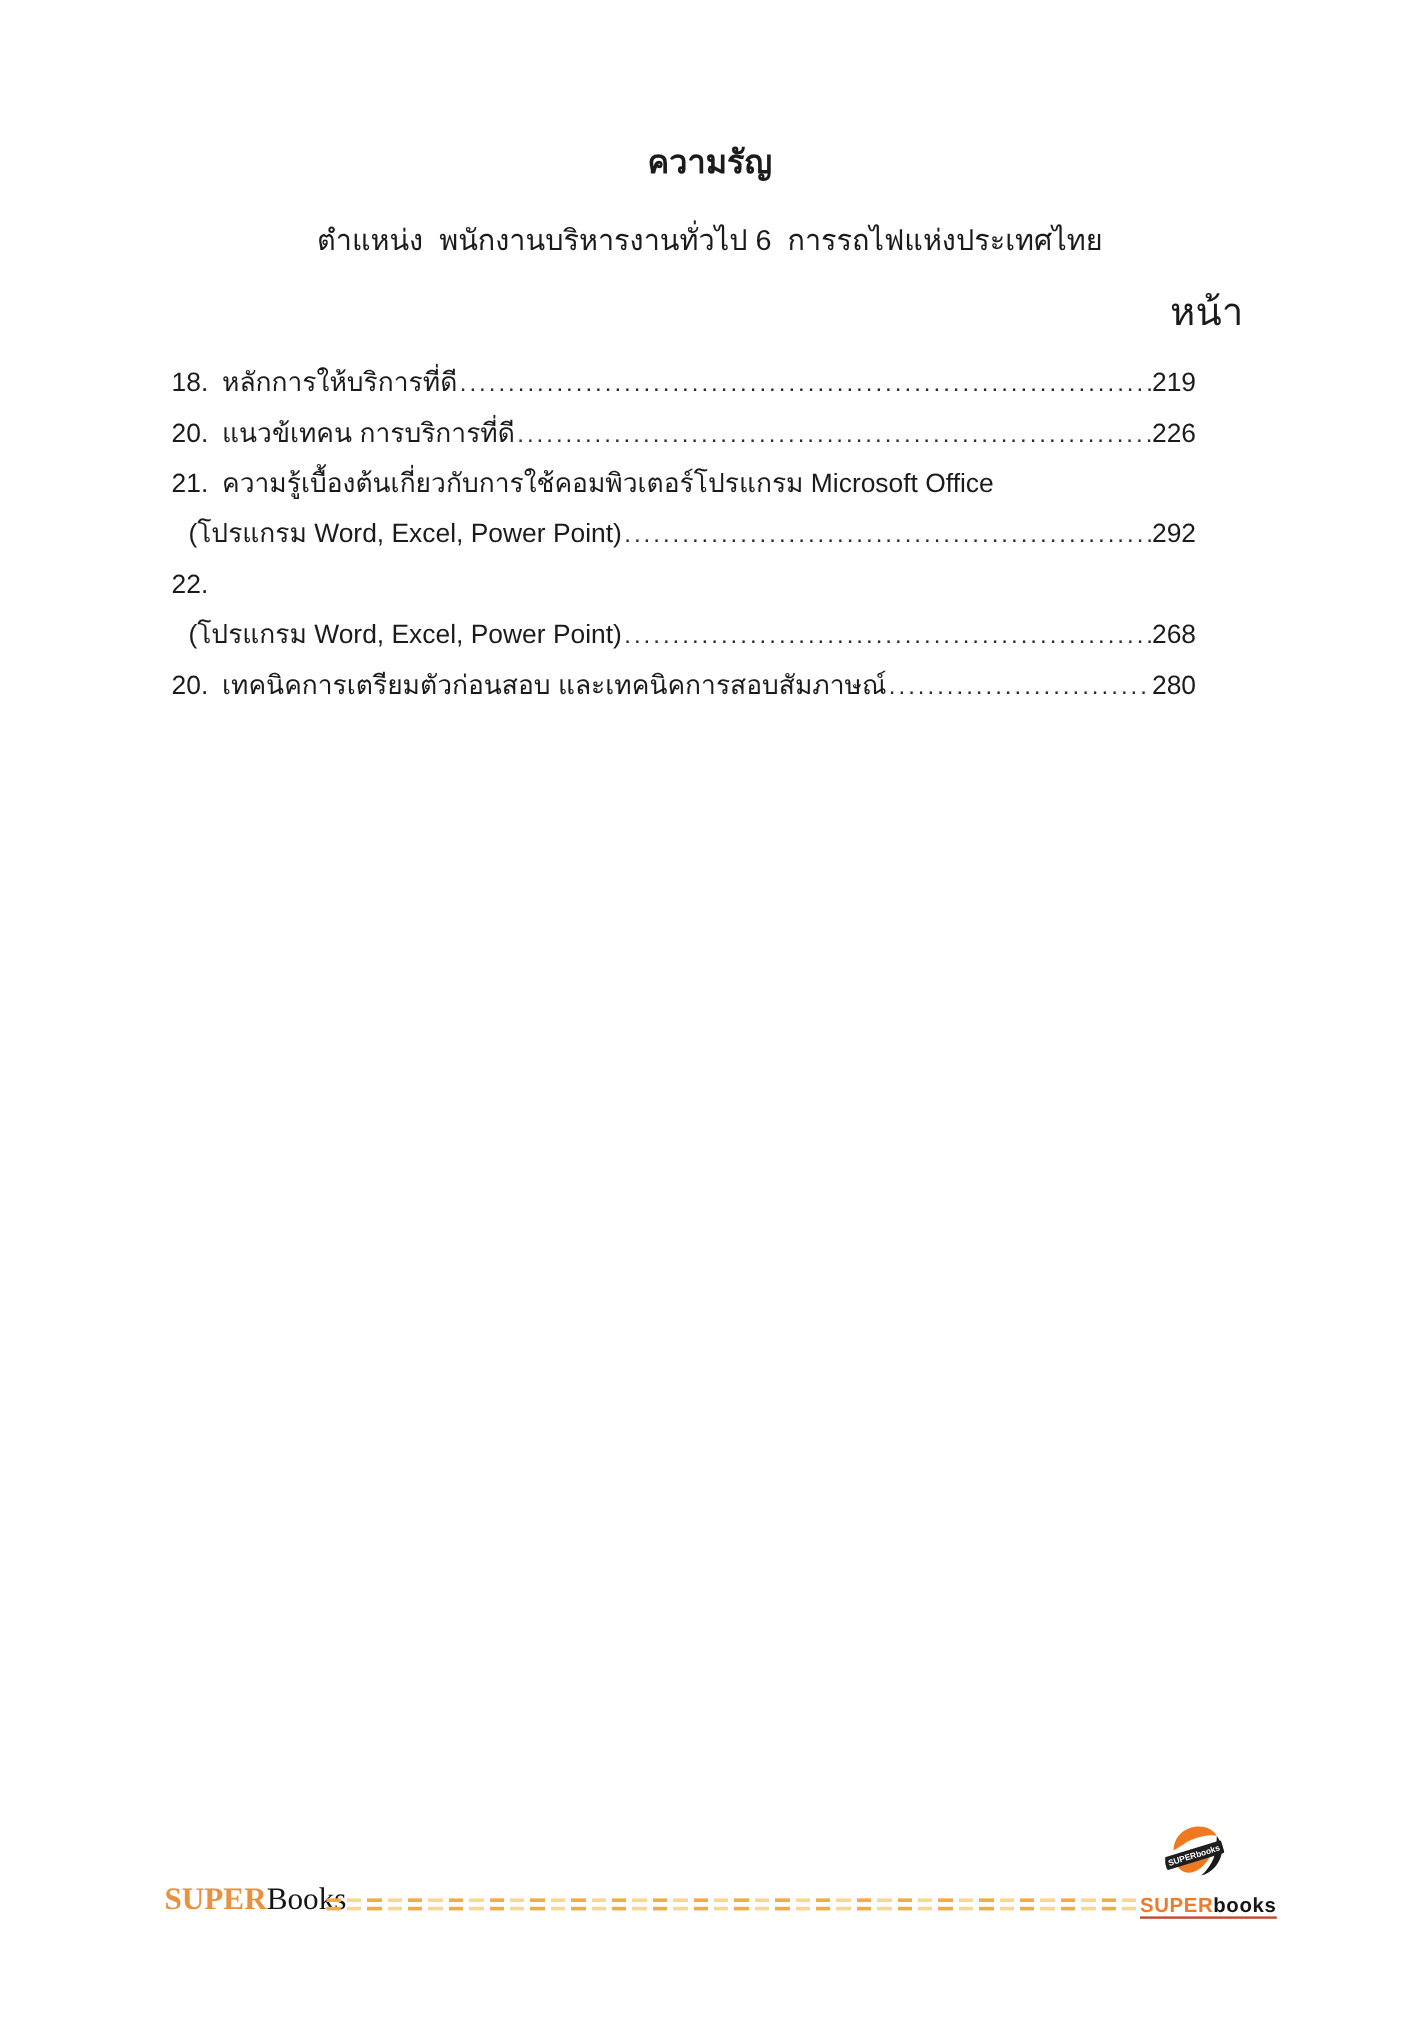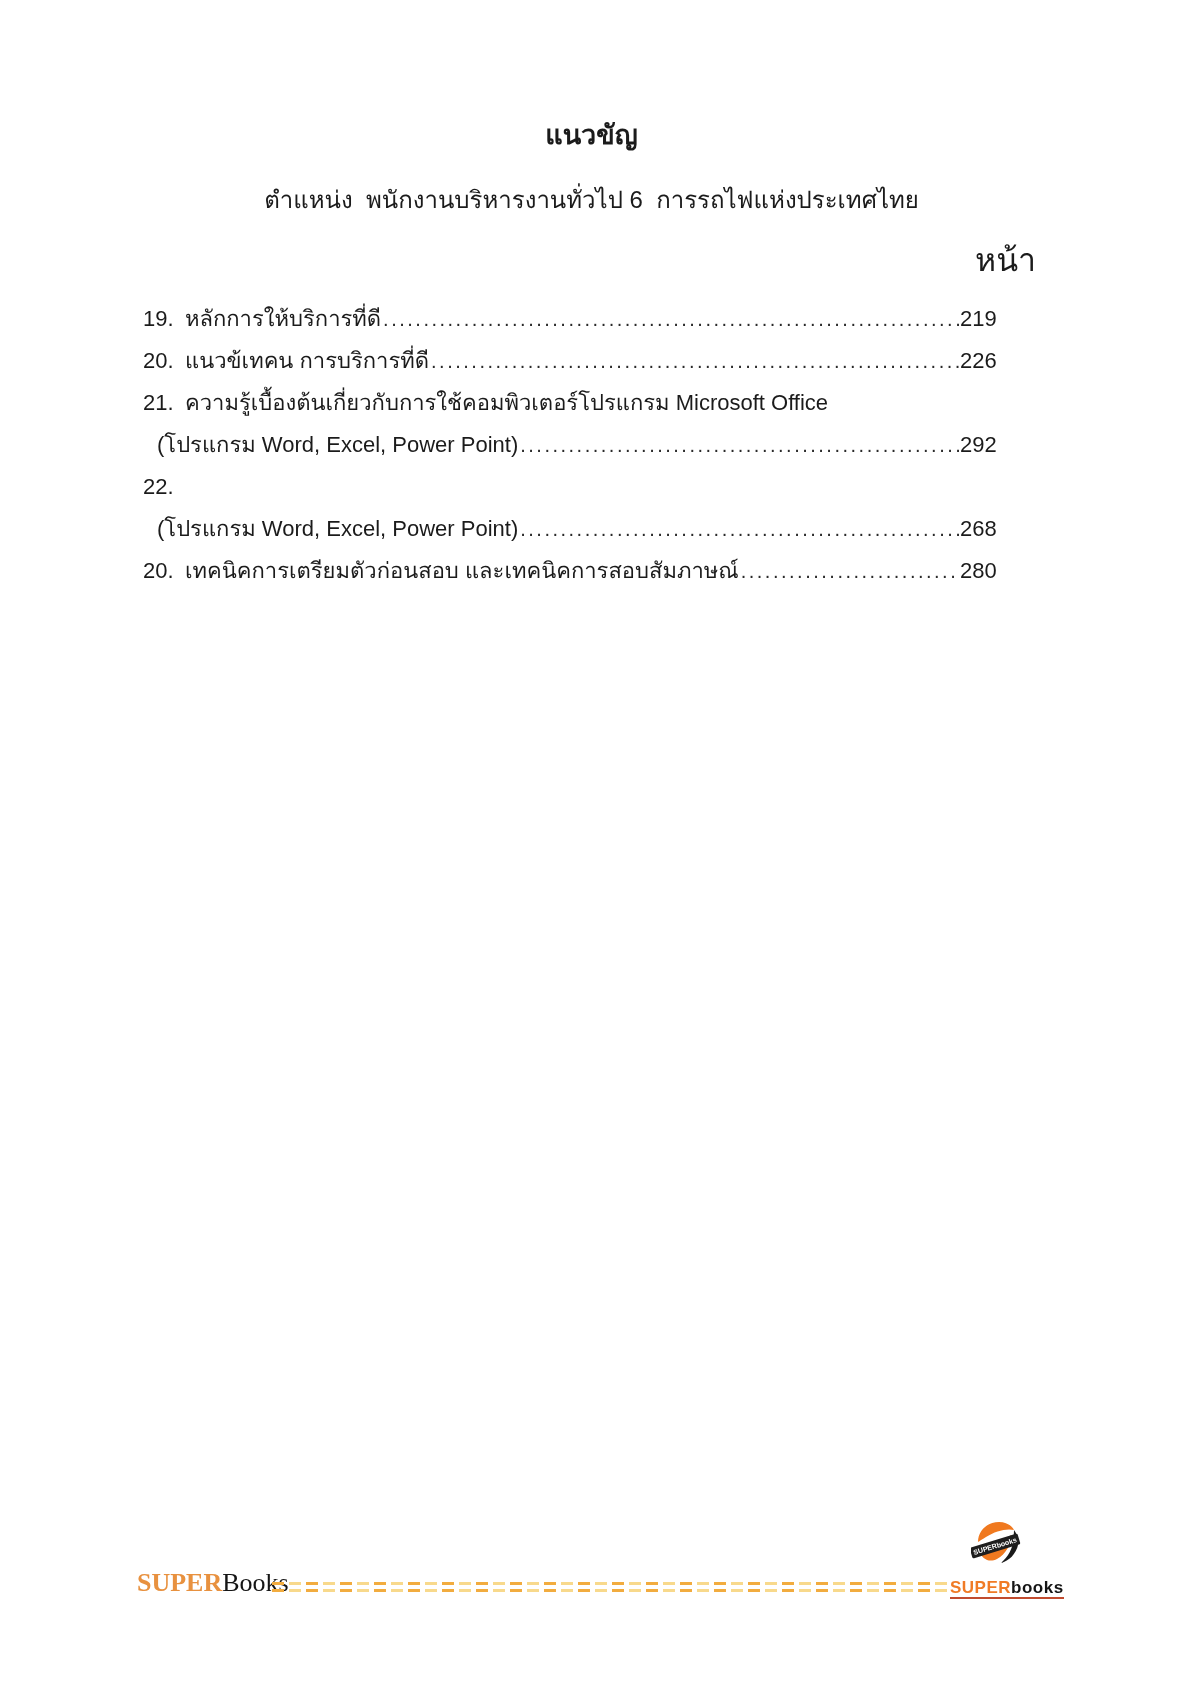--- a/index.html
+++ b/index.html
@@ -74,28 +74,28 @@
   }
   .logo-super { color:#F07B26; }
   .logo-books { color:#151515; }
 </style>
 </head>
 <body>
 
 <div class="page">
   <div class="content">
 
-    <div class="doc-title">แนวขัญ</div>
+    <div class="doc-title">ความรัญ</div>
     <div class="doc-subtitle">ตำแหน่ง  พนักงานบริหารงานทั่วไป 6  การรถไฟแห่งประเทศไทย</div>
     <div class="page-col-header">หน้า</div>
 
     <div class="toc">
 
       <div class="toc-row">
-        <span class="num">19.</span>
+        <span class="num">18.</span>
         <span class="label">หลักการให้บริการที่ดี</span>
         <span class="dots">....................................................................................................................................................................................................................................................................</span>
         <span class="pagenum">219</span>
       </div>
 
       <div class="toc-row">
         <span class="num">20.</span>
         <span class="label">แนวข้เทคน การบริการที่ดี</span>
         <span class="dots">....................................................................................................................................................................................................................................................................</span>
         <span class="pagenum">226</span>

